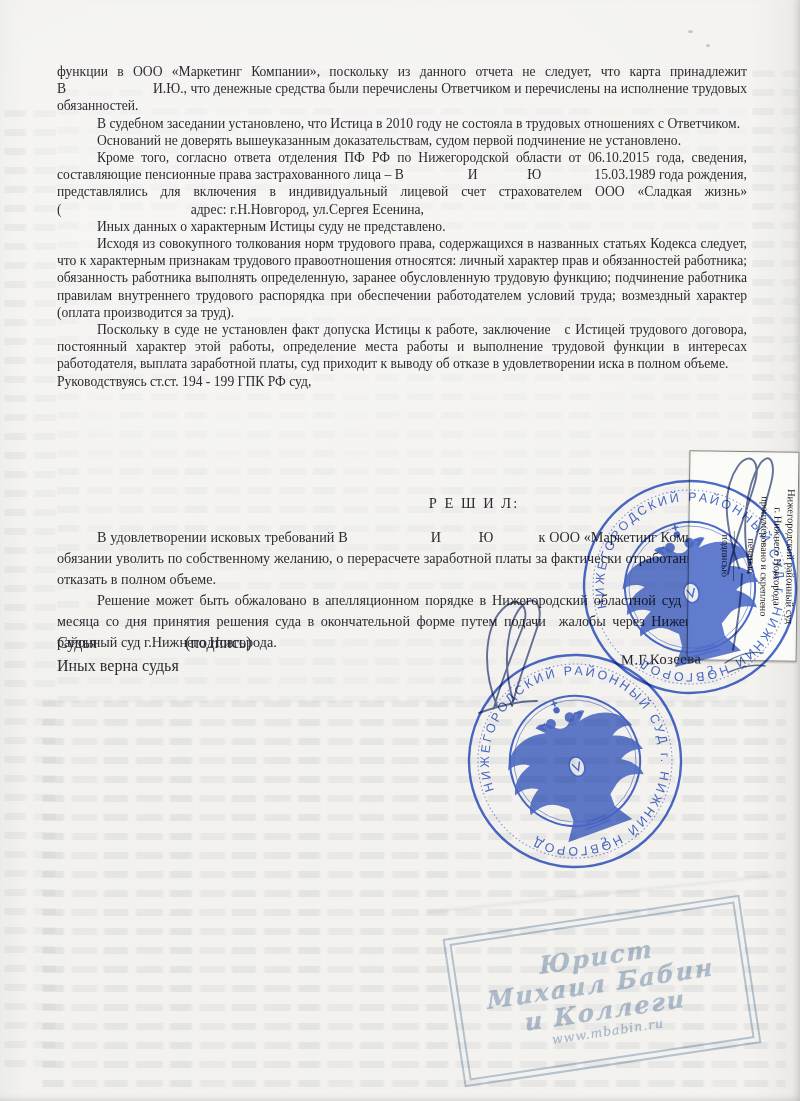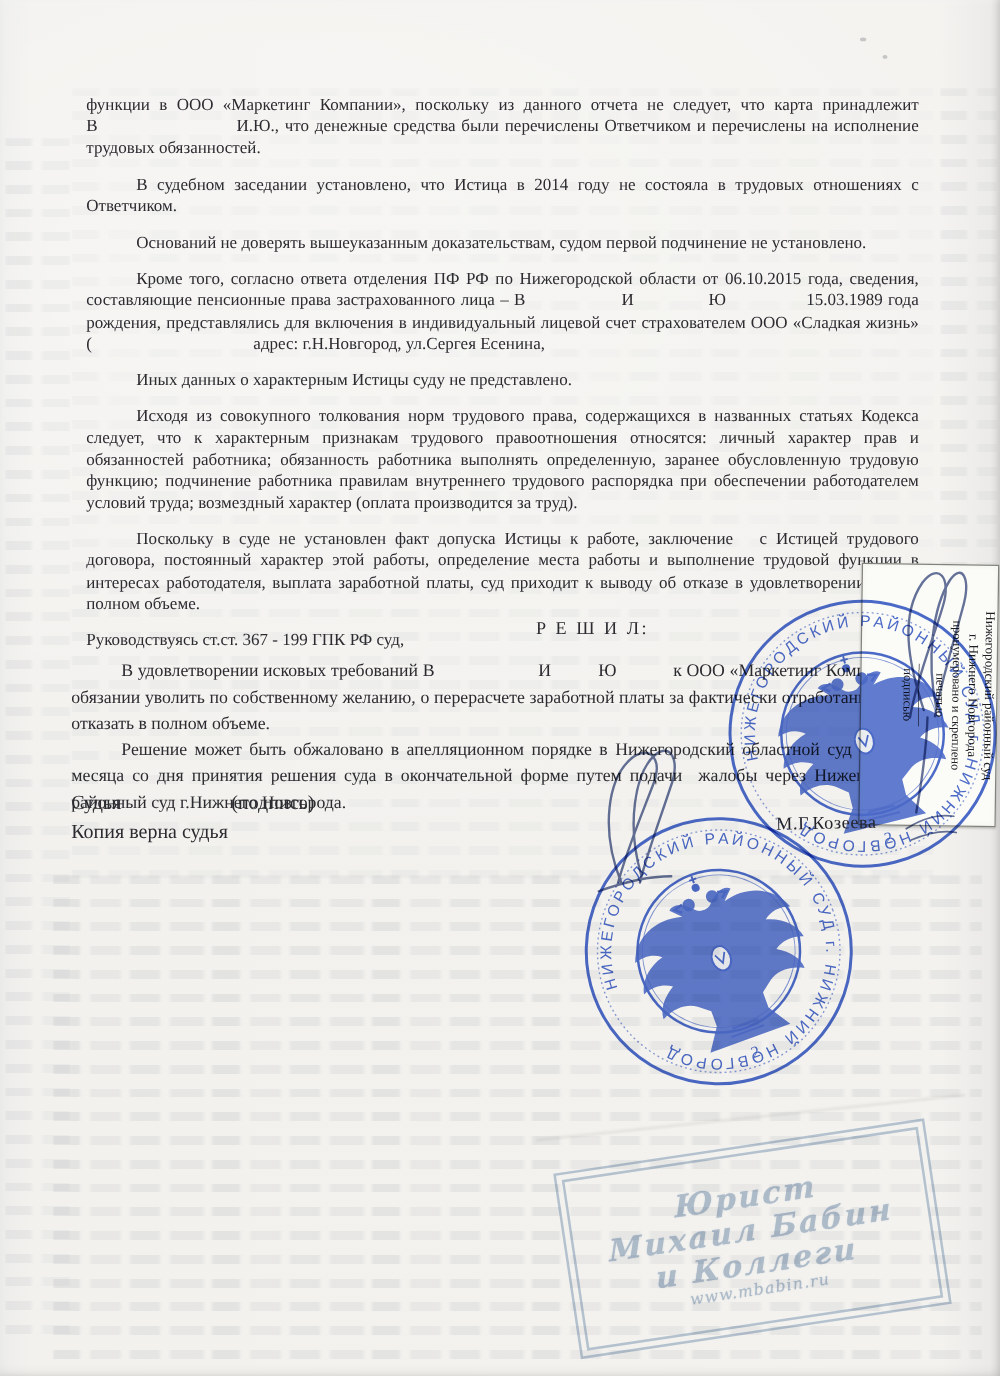--- a/index.html
+++ b/index.html
@@ -36,21 +36,21 @@
   .g-body{left:57px;top:70px;width:690px;height:392px;opacity:.06;}
   .speck{position:absolute;background:rgba(110,112,118,.35);border-radius:50%;filter:blur(.4px);}
 
   
   .body-text{
     position:absolute;left:57px;top:63px;width:690px;
     font-size:13.6px;line-height:17.2px;
     text-align:justify;
     z-index:2;
   }
-  .body-text p{margin:12px;}
+  .body-text p{margin:0;}
   .indent{text-indent:40px;}
   .heading{
     position:absolute;left:57px;top:495px;width:690px;
     text-align:center;letter-spacing:2px;font-size:14.5px;
     transform:translateX(72px);
     z-index:2;
   }
   .ruling{
     position:absolute;left:57px;top:527px;width:690px;
     font-size:14.2px;line-height:21px;text-align:justify;
@@ -127,39 +127,39 @@
   <div class="ghost g-mid"></div>
   <div class="ghost g-bottom"></div>
   <div class="ghost g-left"></div>
   <div class="ghost g-right"></div>
   <div class="speck" style="left:688px;top:30px;width:5px;height:3px;"></div>
   <div class="speck" style="left:706px;top:44px;width:4px;height:3px;"></div>
   <div class="crease"></div>
 
   <div class="body-text">
     <p>функции в ООО «Маркетинг Компании», поскольку из данного отчета не следует, что карта принадлежит В&nbsp;&nbsp;&nbsp;&nbsp;&nbsp;&nbsp;&nbsp;&nbsp;&nbsp;&nbsp;&nbsp;&nbsp;&nbsp;&nbsp;&nbsp;&nbsp;&nbsp;&nbsp;&nbsp;&nbsp;&nbsp;&nbsp;&nbsp;&nbsp;И.Ю., что денежные средства были перечислены Ответчиком и перечислены на исполнение трудовых обязанностей.</p>
-    <p class="indent">В судебном заседании установлено, что Истица в 2014 году не состояла в трудовых отношениях с Ответчиком.</p>
+    <p class="indent">В судебном заседании установлено, что Истица в 2010 году не состояла в трудовых отношениях с Ответчиком.</p>
     <p class="indent">Оснований не доверять вышеуказанным доказательствам, судом первой подчинение не установлено.</p>
     <p class="indent">Кроме того, согласно ответа отделения ПФ РФ по Нижегородской области от 06.10.2015 года, сведения, составляющие пенсионные права застрахованного лица – В&nbsp;&nbsp;&nbsp;&nbsp;&nbsp;&nbsp;&nbsp;&nbsp;&nbsp;&nbsp;&nbsp;&nbsp;&nbsp;&nbsp;&nbsp;&nbsp;&nbsp;&nbsp;И&nbsp;&nbsp;&nbsp;&nbsp;&nbsp;&nbsp;&nbsp;&nbsp;&nbsp;&nbsp;&nbsp;&nbsp;&nbsp;&nbsp;Ю&nbsp;&nbsp;&nbsp;&nbsp;&nbsp;&nbsp;&nbsp;&nbsp;&nbsp;&nbsp;&nbsp;&nbsp;&nbsp;&nbsp;&nbsp;15.03.1989 года рождения, представлялись для включения в индивидуальный лицевой счет страхователем ООО «Сладкая жизнь» (&nbsp;&nbsp;&nbsp;&nbsp;&nbsp;&nbsp;&nbsp;&nbsp;&nbsp;&nbsp;&nbsp;&nbsp;&nbsp;&nbsp;&nbsp;&nbsp;&nbsp;&nbsp;&nbsp;&nbsp;&nbsp;&nbsp;&nbsp;&nbsp;&nbsp;&nbsp;&nbsp;&nbsp;&nbsp;&nbsp;&nbsp;&nbsp;&nbsp;&nbsp;&nbsp;&nbsp;&nbsp;&nbsp;адрес: г.Н.Новгород, ул.Сергея Есенина,</p>
     <p class="indent">Иных данных о характерным Истицы суду не представлено.</p>
     <p class="indent">Исходя из совокупного толкования норм трудового права, содержащихся в названных статьях Кодекса следует, что к характерным признакам трудового правоотношения относятся: личный характер прав и обязанностей работника; обязанность работника выполнять определенную, заранее обусловленную трудовую функцию; подчинение работника правилам внутреннего трудового распорядка при обеспечении работодателем условий труда; возмездный характер (оплата производится за труд).</p>
     <p class="indent">Поскольку в суде не установлен факт допуска Истицы к работе, заключение&nbsp;&nbsp;&nbsp;с Истицей трудового договора, постоянный характер этой работы, определение места работы и выполнение трудовой функции в интересах работодателя, выплата заработной платы, суд приходит к выводу об отказе в удовлетворении иска в полном объеме.</p>
-    <p>Руководствуясь ст.ст. 367 - 199 ГПК РФ суд,</p>
+    <p>Руководствуясь ст.ст. 194 - 199 ГПК РФ суд,</p>
   </div>
 
   <div class="heading">Р Е Ш И Л:</div>
 
   <div class="ruling">
     <p class="indent">В удовлетворении исковых требований В&nbsp;&nbsp;&nbsp;&nbsp;&nbsp;&nbsp;&nbsp;&nbsp;&nbsp;&nbsp;&nbsp;&nbsp;&nbsp;&nbsp;&nbsp;&nbsp;&nbsp;&nbsp;&nbsp;&nbsp;&nbsp;&nbsp;И&nbsp;&nbsp;&nbsp;&nbsp;&nbsp;&nbsp;&nbsp;&nbsp;&nbsp;&nbsp;Ю&nbsp;&nbsp;&nbsp;&nbsp;&nbsp;&nbsp;&nbsp;&nbsp;&nbsp;&nbsp;&nbsp;&nbsp;к ООО «Маркетинг Компании» об обязании уволить по собственному желанию, о перерасчете заработной платы за фактически отработанное время отказать в полном объеме.</p>
     <p class="indent">Решение может быть обжаловано в апелляционном порядке в Нижегородский областной суд в течение месяца со дня принятия решения суда в окончательной форме путем подачи &nbsp;жалобы через Нижегородский районный суд г.Нижнего Новгорода.</p>
   </div>
 
   <div class="closing">
     <p>Судья&nbsp;&nbsp;&nbsp;&nbsp;&nbsp;&nbsp;&nbsp;&nbsp;&nbsp;&nbsp;&nbsp;&nbsp;&nbsp;&nbsp;&nbsp;&nbsp;&nbsp;&nbsp;&nbsp;&nbsp;&nbsp;&nbsp;(подпись)</p>
-    <p>Копия верна судья</p>
+    <p>Иных верна судья</p>
   </div>
 
   <div class="judge-name">М.Г.Козеева</div>
 
   <div class="watermark">
     <div class="inner">
       <div class="wl">Юрист</div>
       <div class="wl">Михаил Бабин</div>
       <div class="wl">и Коллеги</div>
       <div class="wurl">www.mbabin.ru</div>

